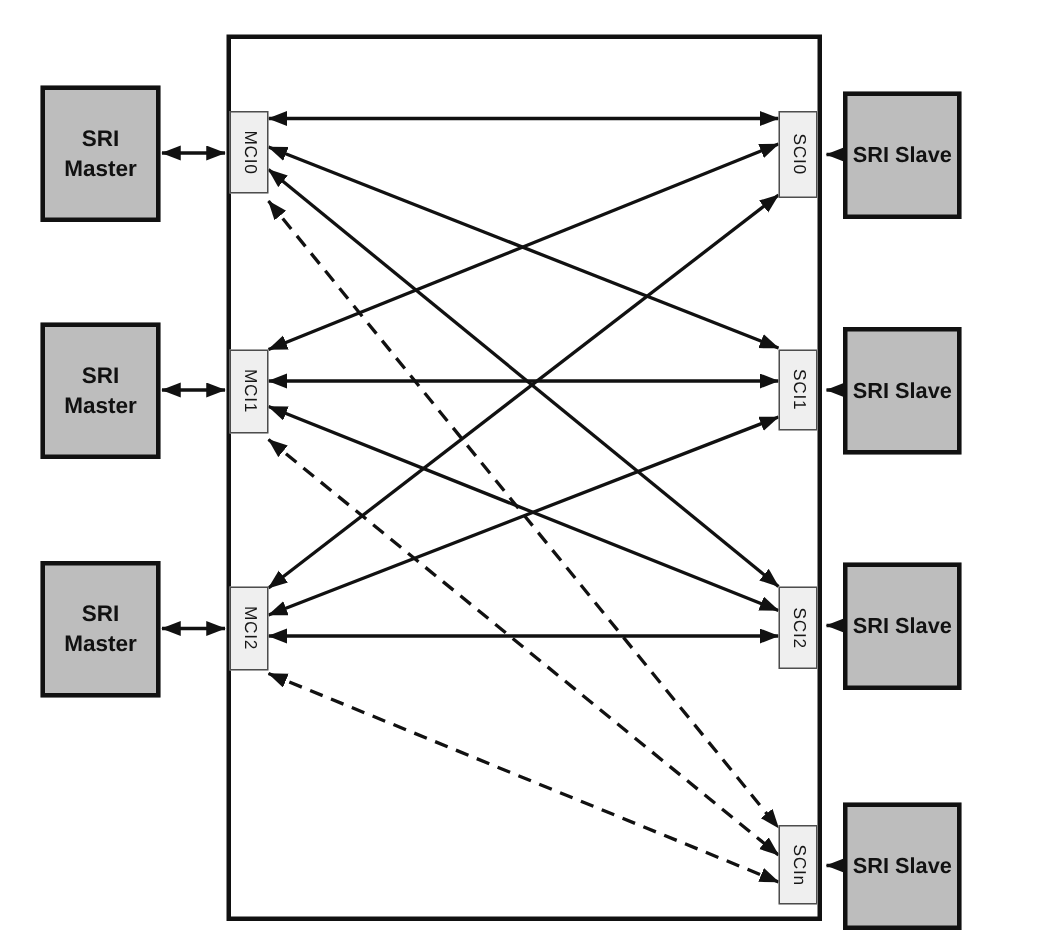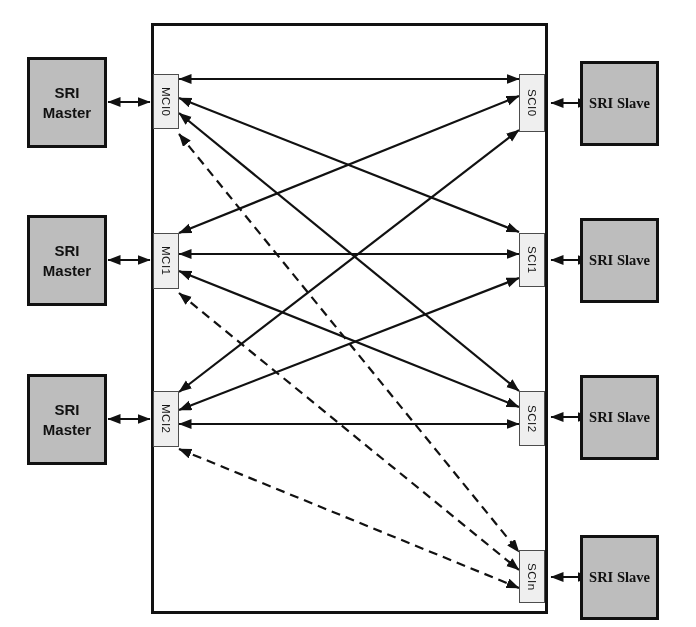--- a/index.html
+++ b/index.html
@@ -17,21 +17,21 @@
   .bigrect{
     position:absolute;left:151px;top:23px;width:397px;height:591px;
     border:3px solid var(--ink);background:transparent;box-sizing:border-box;z-index:0;
   }
   .box{
     position:absolute;display:flex;align-items:center;justify-content:center;
     background:var(--box-fill);border:3px solid var(--ink);box-sizing:border-box;
     text-align:center;font-weight:bold;z-index:2;
   }
   .master{left:27px;width:80px;height:91px;font-size:15px;line-height:20px;}
-  .slave{left:580px;width:79px;height:85px;font-size:14.5px;font-family:Liberation Serif, serif;}
+  .slave{left:562px;width:79px;height:85px;font-size:14.5px;}
   .box .lbl span{display:block;}
   .port{
     position:absolute;width:26px;display:flex;align-items:center;justify-content:center;
     background:var(--port-fill);border:1.5px solid var(--port-border);box-sizing:border-box;
     z-index:2;
   }
   .mci{left:153px;}
   .sci{left:519px;}
   .vtext{
     writing-mode:vertical-rl;text-orientation:mixed;

